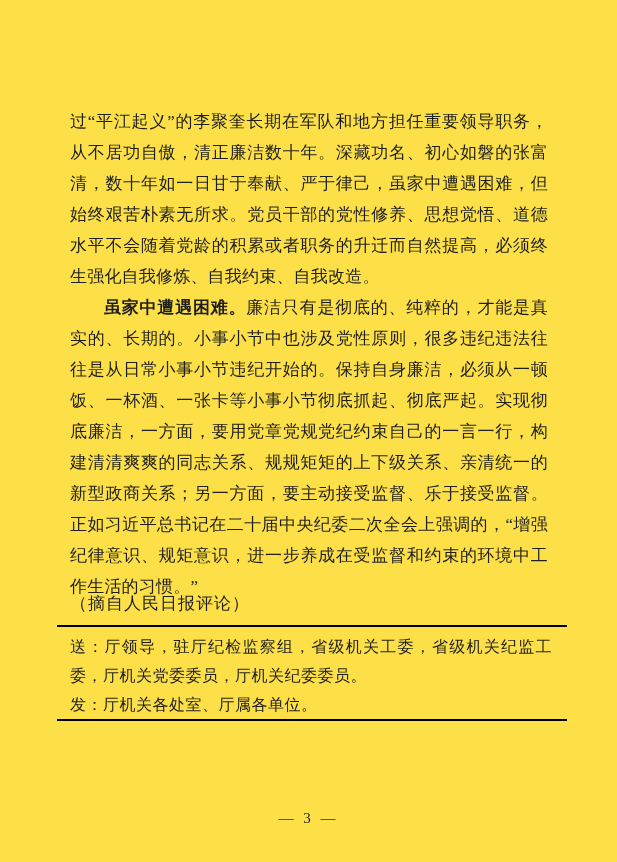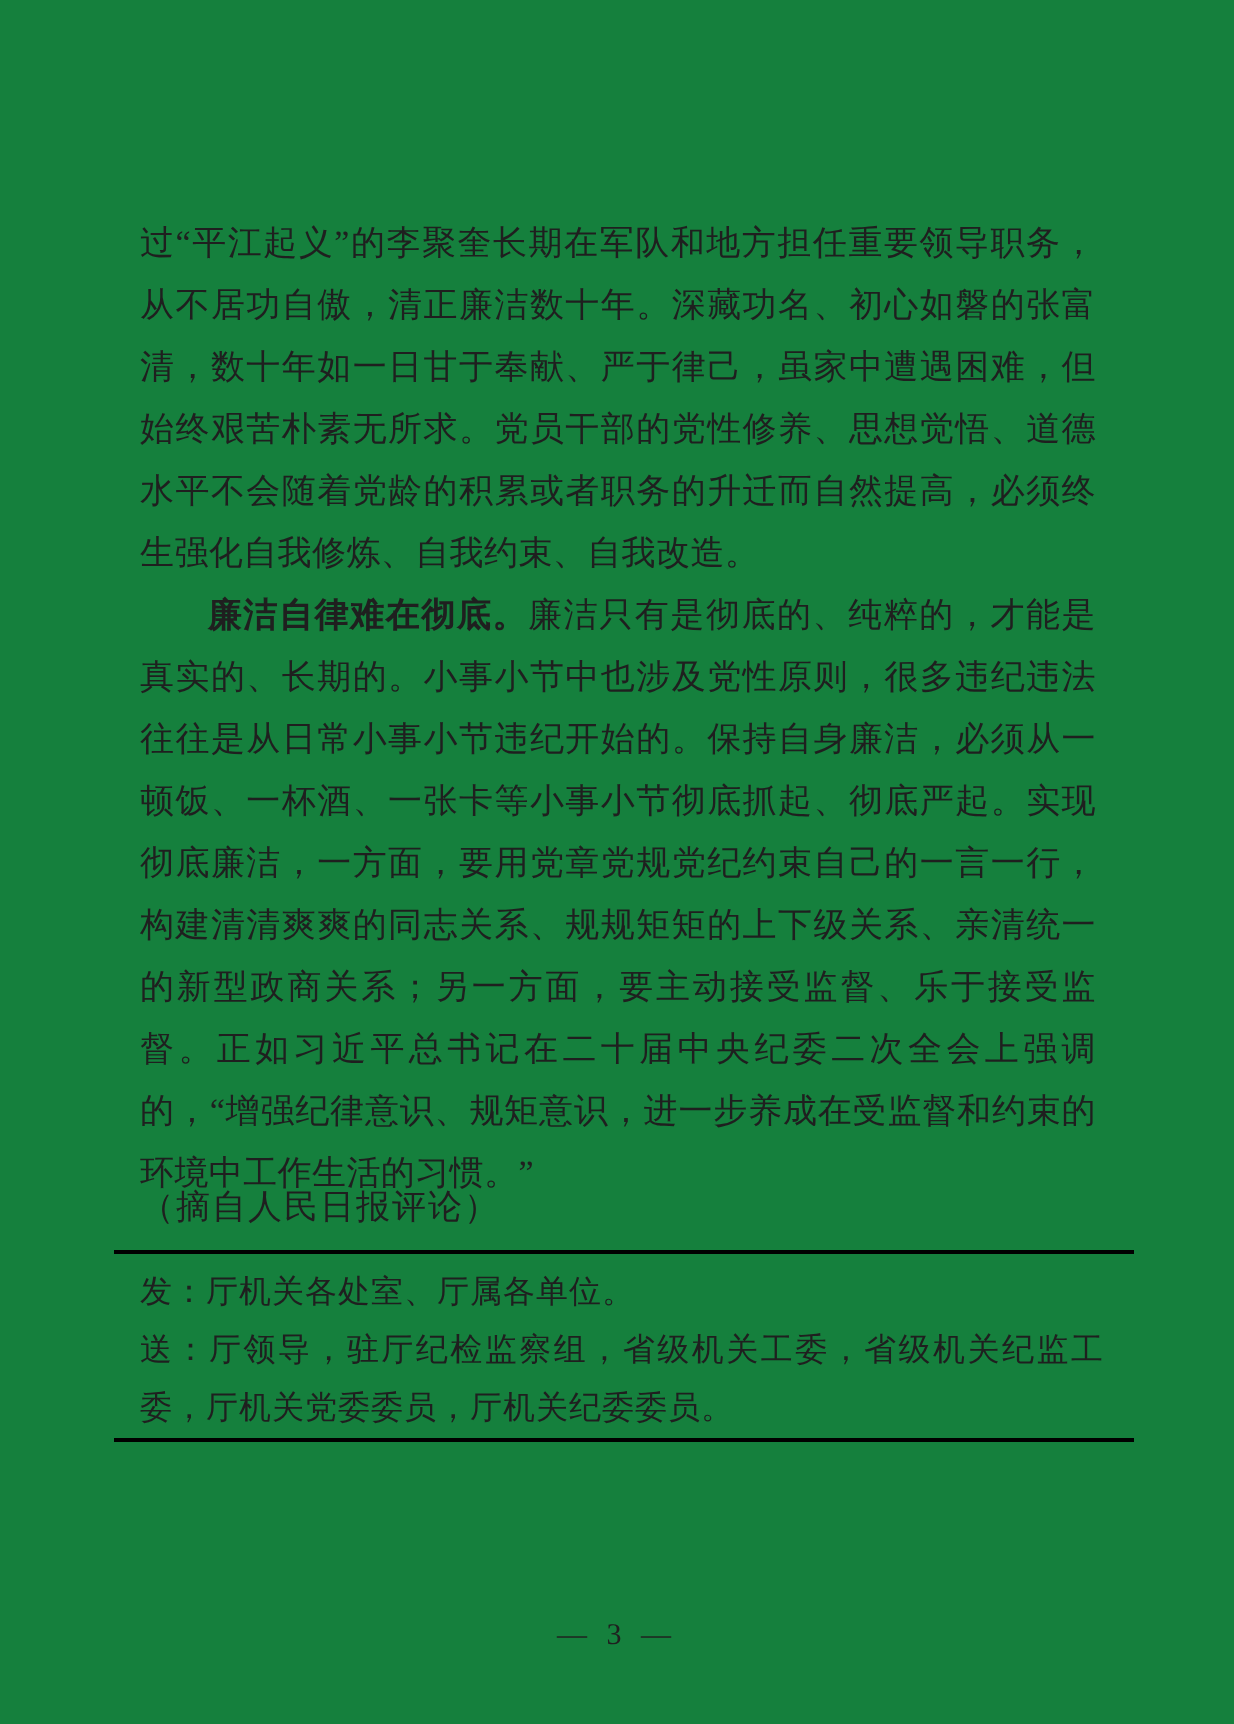--- a/index.html
+++ b/index.html
@@ -4,21 +4,21 @@
 <style>
   html, body {
     margin: 0;
     padding: 0;
     background: #ffffff;
   }
   .page {
     position: relative;
     width: 617px;
     height: 862px;
-    background: #15803d;
+    background: #fde047;
     font-family: "Liberation Serif", "DejaVu Serif", serif;
     color: #1f1f1f;
     overflow: hidden;
   }
   .body-text {
     position: absolute;
     left: 70px;
     top: 106px;
     width: 478px;
     font-size: 17px;
@@ -81,29 +81,29 @@
     color: #1f1f1f;
   }
 </style>
 </head>
 <body>
 
 <div class="page">
 
   <div class="body-text">
     <p>过“平江起义”的李聚奎长期在军队和地方担任重要领导职务，从不居功自傲，清正廉洁数十年。深藏功名、初心如磐的张富清，数十年如一日甘于奉献、严于律己，虽家中遭遇困难，但始终艰苦朴素无所求。党员干部的党性修养、思想觉悟、道德水平不会随着党龄的积累或者职务的升迁而自然提高，必须终生强化自我修炼、自我约束、自我改造。</p>
-    <p class="para2"><span class="lead">廉洁自律难在彻底。</span><span>廉洁只有是彻底的、纯粹的，才能是真实的、长期的。小事小节中也涉及党性原则，很多违纪违法往往是从日常小事小节违纪开始的。保持自身廉洁，必须从一顿饭、一杯酒、一张卡等小事小节彻底抓起、彻底严起。实现彻底廉洁，一方面，要用党章党规党纪约束自己的一言一行，构建清清爽爽的同志关系、规规矩矩的上下级关系、亲清统一的新型政商关系；另一方面，要主动接受监督、乐于接受监督。正如习近平总书记在二十届中央纪委二次全会上强调的，“增强纪律意识、规矩意识，进一步养成在受监督和约束的环境中工作生活的习惯。”</span></p>
+    <p class="para2"><span class="lead">虽家中遭遇困难。</span><span>廉洁只有是彻底的、纯粹的，才能是真实的、长期的。小事小节中也涉及党性原则，很多违纪违法往往是从日常小事小节违纪开始的。保持自身廉洁，必须从一顿饭、一杯酒、一张卡等小事小节彻底抓起、彻底严起。实现彻底廉洁，一方面，要用党章党规党纪约束自己的一言一行，构建清清爽爽的同志关系、规规矩矩的上下级关系、亲清统一的新型政商关系；另一方面，要主动接受监督、乐于接受监督。正如习近平总书记在二十届中央纪委二次全会上强调的，“增强纪律意识、规矩意识，进一步养成在受监督和约束的环境中工作生活的习惯。”</span></p>
   </div>
 
   <div class="attribution">（摘自人民日报评论）</div>
 
   <div class="rule rule-top"></div>
 
   <div class="distribution">
+    <p>送：厅领导，驻厅纪检监察组，省级机关工委，省级机关纪监工委，厅机关党委委员，厅机关纪委委员。</p>
     <p>发：厅机关各处室、厅属各单位。</p>
-    <p>送：厅领导，驻厅纪检监察组，省级机关工委，省级机关纪监工委，厅机关党委委员，厅机关纪委委员。</p>
   </div>
 
   <div class="rule rule-bottom"></div>
 
   <div class="page-number">— 3 —</div>
 
 </div>
 
 </body></html>

